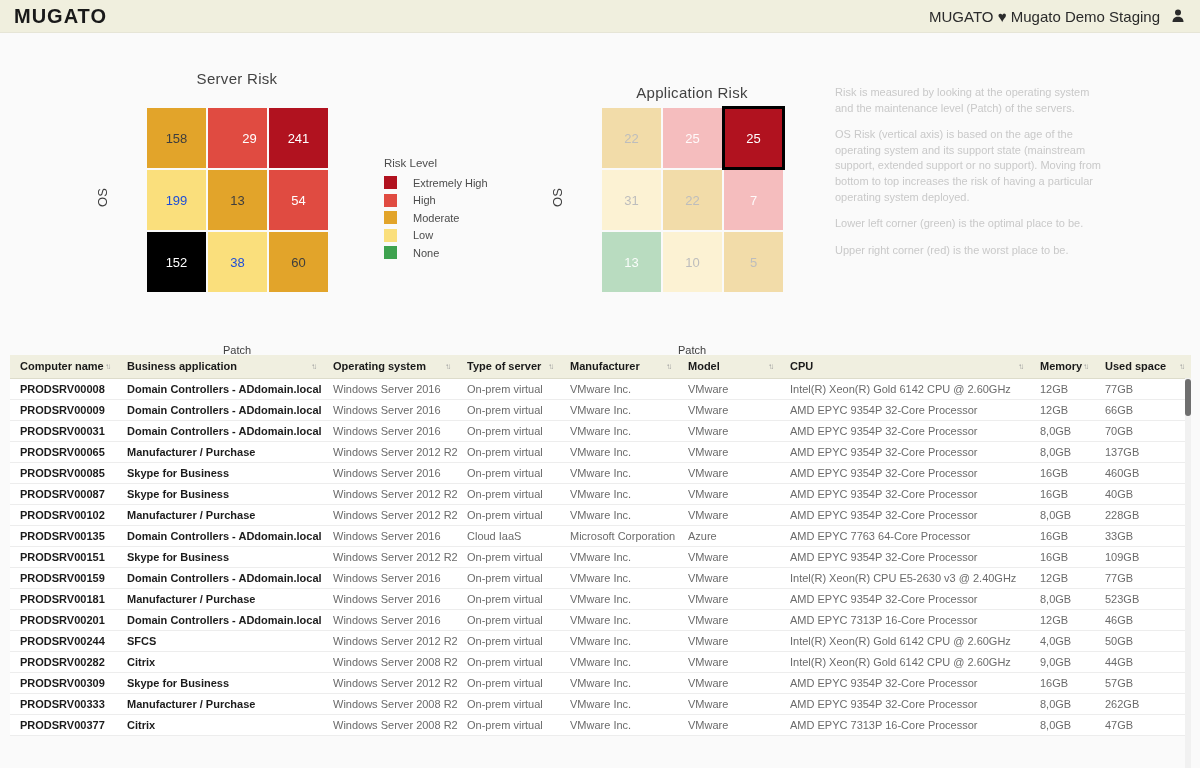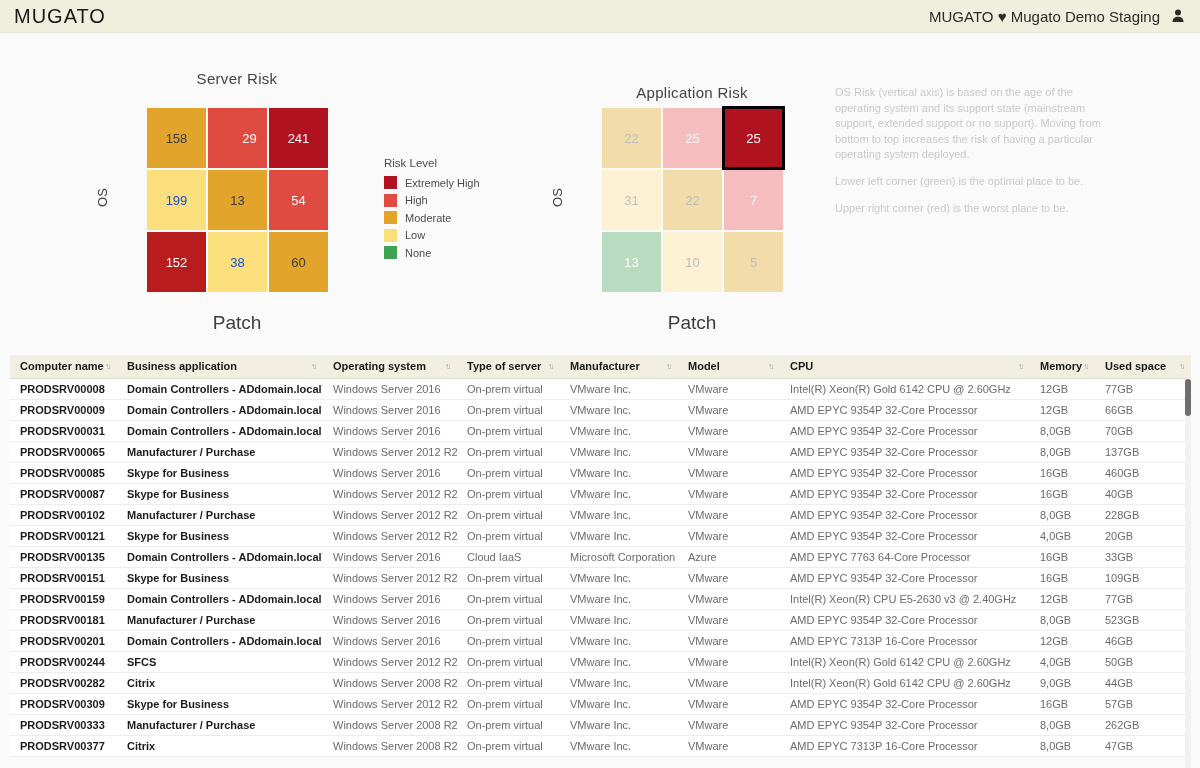--- a/index.html
+++ b/index.html
@@ -4,37 +4,37 @@
 <style>
   * { box-sizing: border-box; margin: 0; padding: 0; }
   html,body { width:1200px; height:768px; }
   body { font-family:"Liberation Sans", sans-serif; background:#fafafa; overflow:hidden; }
   #app { position:relative; width:1200px; height:768px; background:#fafafa; overflow:hidden; }
 
   
   .nav { position:absolute; top:0; left:0; width:1200px; height:33px; background:#F0EFDE;
          display:flex; align-items:center; justify-content:space-between; padding:0 14px;
          border-bottom:1px solid #e6e5d6; }
-  .logo { font-size:20px; font-weight:400; letter-spacing:1px; color:#191919; }
+  .logo { font-size:20px; font-weight:700; letter-spacing:1px; color:#191919; }
   .nav-right { display:flex; align-items:center; gap:10px; }
   .account { font-size:15px; color:#2b2b2b; }
   .user-icon svg { display:block; }
 
   
   .chart-title { position:absolute; font-size:15px; color:#424242; letter-spacing:.3px; text-align:center; width:200px; }
   .hm-grid { position:absolute; display:grid; grid-template-columns:repeat(3,59px); grid-auto-rows:60px; gap:2px; }
   .hm-cell { display:flex; align-items:center; justify-content:center; font-size:13px; }
   .hm-cell.selected { outline:3px solid #000; outline-offset:-1px; z-index:2; }
   .axis-y { position:absolute; font-size:13px; color:#3d3d3d; transform:rotate(-90deg); transform-origin:center; }
-  .axis-x { position:absolute; font-size:19px; color:#3d3d3d; width:200px; text-align:center; }
+  .axis-x { position:absolute; font-size:11px; color:#3d3d3d; width:200px; text-align:center;margin-top:32px; }
 
   
   .legend { position:absolute; left:384px; top:157px; }
   .legend-title { font-size:11.5px; color:#4c4c4c; margin-bottom:7px; }
-  .legend-item { display:flex; align-items:center; gap:8px; margin-bottom:4.5px; height:13px; }
+  .legend-item { display:flex; align-items:center; gap:16px; margin-bottom:4.5px; height:13px; }
   .legend-swatch { width:13px; height:13px; display:inline-block; }
   .legend-label { font-size:11px; color:#4c4c4c; }
 
   
   .description { position:absolute; left:835px; top:85px; width:270px; font-size:11px;
                  line-height:1.42; color:#c9c9c9; }
   .description p { margin-bottom:11px; }
 
   
   .tablewrap { position:absolute; left:10px; top:355px; width:1181px; }
@@ -70,21 +70,21 @@
   </div>
 
   <div class="chart-title" style="left:137px; top:70px;">Server Risk</div>
   <div class="hm-grid" style="left:147px; top:108px;">
       <div class="hm-cell" style="background: rgb(226, 164, 42); color: rgb(62, 62, 62);">158</div>
       <div class="hm-cell" style="background: rgb(224, 75, 65); color: rgb(255, 255, 255); padding-left: 24px;">29</div>
       <div class="hm-cell" style="background: rgb(177, 18, 31); color: rgb(255, 255, 255);">241</div>
       <div class="hm-cell" style="background: rgb(250, 223, 124); color: #1d4ed8;">199</div>
       <div class="hm-cell" style="background: rgb(226, 164, 42); color: rgb(62, 62, 62);">13</div>
       <div class="hm-cell" style="background: rgb(224, 75, 65); color: rgb(255, 255, 255);">54</div>
-      <div class="hm-cell" style="background: #b91c1c; color: rgb(255, 255, 255);">152</div>
+      <div class="hm-cell" style="background: #000000; color: rgb(255, 255, 255);">152</div>
       <div class="hm-cell" style="background: rgb(250, 223, 124); color: #1d4ed8;">38</div>
       <div class="hm-cell" style="background: rgb(226, 164, 42); color: rgb(62, 62, 62);">60</div>
     </div>
   <div class="axis-y" style="left:93px; top:190px;">OS</div>
   <div class="axis-x" style="left:137px; top:312px;">Patch</div>
 
   <div class="legend">
     <div class="legend-title">Risk Level</div>
     <div>
         <div class="legend-item">
@@ -119,20 +119,21 @@
       <div class="hm-cell" style="background: rgb(242, 220, 169); color: rgb(189, 189, 189);">22</div>
       <div class="hm-cell" style="background: rgb(245, 189, 190); color: rgba(255, 255, 255, 0.92);">7</div>
       <div class="hm-cell" style="background: rgb(185, 220, 192); color: rgba(255, 255, 255, 0.92);">13</div>
       <div class="hm-cell" style="background: rgb(252, 242, 211); color: rgb(189, 189, 189);">10</div>
       <div class="hm-cell" style="background: rgb(242, 220, 169); color: rgb(189, 189, 189);">5</div>
     </div>
   <div class="axis-y" style="left:548px; top:190px;">OS</div>
   <div class="axis-x" style="left:592px; top:312px;">Patch</div>
 
   <div class="description">
+      <p>Risk is measured by looking at the operating system and the maintenance level (Patch) of the servers.</p>
       <p>OS Risk (vertical axis) is based on the age of the operating system and its support state (mainstream support, extended support or no support). Moving from bottom to top increases the risk of having a particular operating system deployed.</p>
       <p>Lower left corner (green) is the optimal place to be.</p>
       <p>Upper right corner (red) is the worst place to be.</p>
     </div>
 
   <div class="tablewrap">
     <table>
       <colgroup>
         <col style="width:107px">
           <col style="width:206px">
@@ -274,31 +275,20 @@
             <td>Manufacturer / Purchase</td>
             <td>Windows Server 2012 R2</td>
             <td>On-prem virtual</td>
             <td>VMware Inc.</td>
             <td>VMware</td>
             <td>AMD EPYC 9354P 32-Core Processor</td>
             <td>8,0GB</td>
             <td>228GB</td>
           </tr>
           <tr>
-            <td>PRODSRV00121</td>
-            <td>Skype for Business</td>
-            <td>Windows Server 2012 R2</td>
-            <td>On-prem virtual</td>
-            <td>VMware Inc.</td>
-            <td>VMware</td>
-            <td>AMD EPYC 9354P 32-Core Processor</td>
-            <td>4,0GB</td>
-            <td>20GB</td>
-          </tr>
-          <tr>
             <td>PRODSRV00135</td>
             <td>Domain Controllers - ADdomain.local</td>
             <td>Windows Server 2016</td>
             <td>Cloud IaaS</td>
             <td>Microsoft Corporation</td>
             <td>Azure</td>
             <td>AMD EPYC 7763 64-Core Processor</td>
             <td>16GB</td>
             <td>33GB</td>
           </tr>

